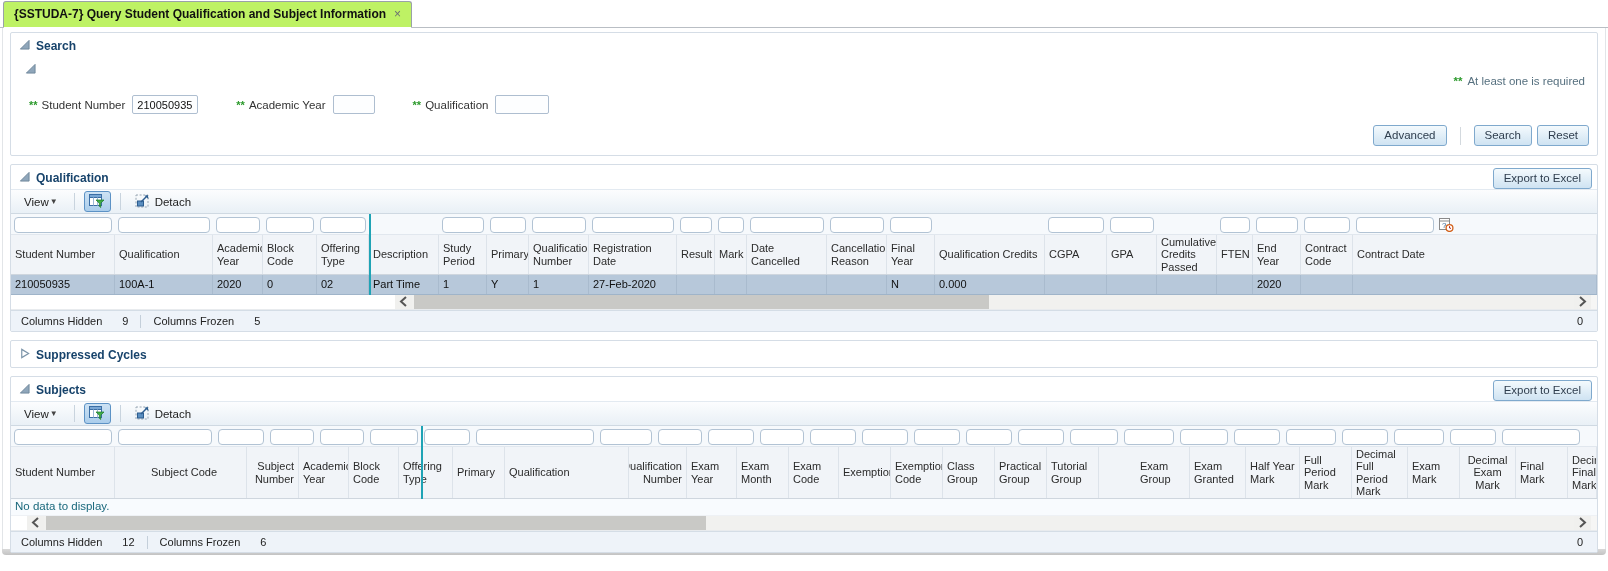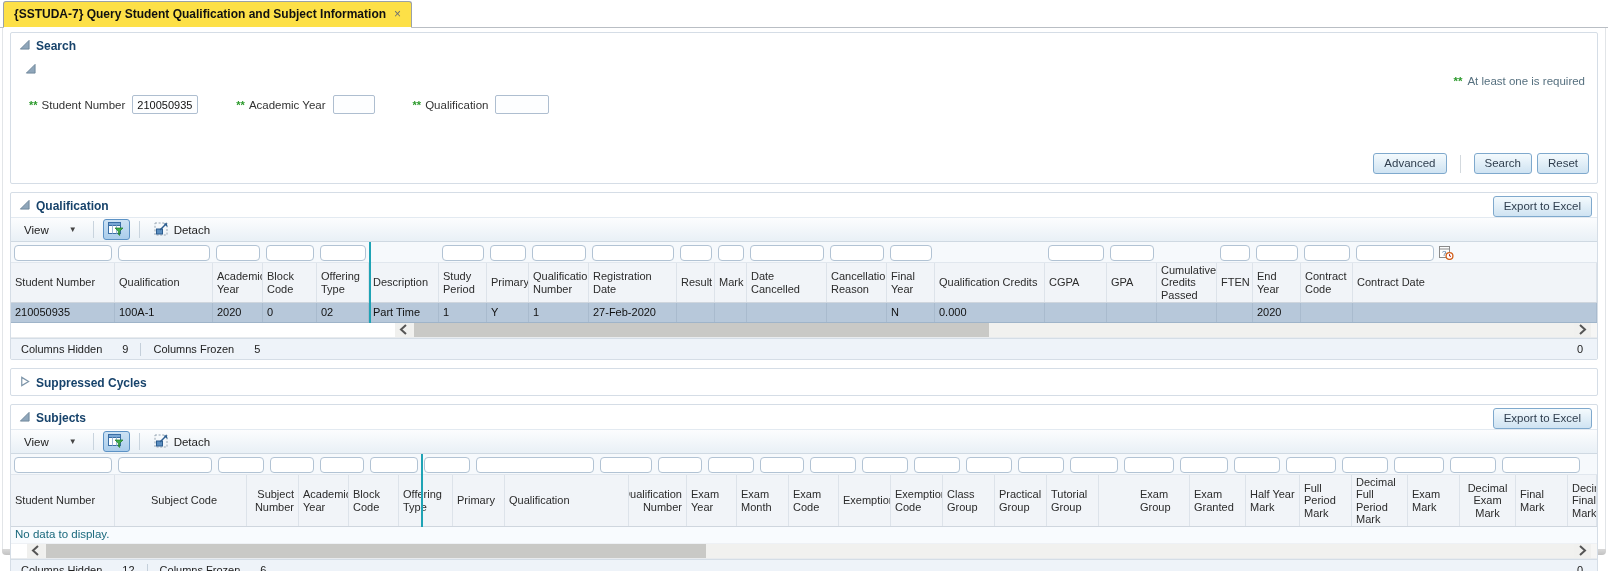--- a/index.html
+++ b/index.html
@@ -9,21 +9,21 @@
     background:#ffffff; color:#1a1a1a;
     font-family:"Liberation Sans", sans-serif; font-size:11px;
   }
   
   .tabbar { height:28px; display:flex; align-items:flex-end; border-bottom:1px solid #b9bec4; background:#fff; }
   .tab {
     margin-left:3px; position:relative; top:1px;
     display:flex; align-items:center; gap:8px;
     padding:5px 10px 6px 10px;
     border:1px solid #9aa1a8; border-bottom:1px solid #fff;
-    border-radius:3px 3px 0 0; background:#fde047;
+    border-radius:3px 3px 0 0; background:#bef264;
     font-weight:bold; font-size:12px; color:#111;
   }
   .tab-close { color:#6b6f73; font-size:12px; line-height:10px; cursor:pointer; font-weight:normal; }
   
   .frame {
     margin:0 2px; height:521px; padding:4px 7px 0 7px;
     border-left:1px solid #e2e5e8; border-right:1px solid #e2e5e8; background:#fff;
   }
   .frame-bottom { margin:0 2px; height:6px; background:linear-gradient(#d9d9d9,#c3c3c3); border-radius:0 0 4px 4px; }
   
@@ -34,38 +34,38 @@
   .tri { width:11px; height:11px; flex:0 0 auto; }
   .export-btn { position:absolute; right:5px; top:3px; }
   
   .btn {
     display:inline-block; padding:3px 10px 4px 10px;
     background:linear-gradient(#f4fafd,#cfe3f2);
     border:1px solid #7fa9cd; border-radius:3px;
     font-family:"Liberation Sans",sans-serif; font-size:11.5px; color:#2f3e4e; cursor:pointer;
   }
   
-  .search-panel { height:152px; }
+  .search-panel { height:124px; }
   .search-inner-tri { position:absolute; left:14px; top:30px; }
   .search-fields { position:absolute; left:18px; top:62px; display:flex; align-items:center; }
   .s-field { display:flex; align-items:center; margin-right:38px; }
   .req { color:#2c9a2c; font-weight:bold; margin-right:4px; }
   .s-label { color:#333; font-size:11.5px; margin-right:7px; }
   .s-input { height:19px; border:1px solid #aebed0; border-radius:2px; background:#fdfeff; padding:1px 4px; font-family:"Liberation Sans",sans-serif; font-size:11px; color:#111; }
   .search-note { position:absolute; right:12px; top:42px; font-size:11.5px; color:#56707f; }
   .search-note .req { margin-right:5px; }
   .search-btns { position:absolute; right:8px; bottom:9px; display:flex; align-items:center; gap:5px; }
   .btn-sep { width:1px; height:18px; background:#d3d9de; margin:0 8px; }
   
   .tbar {
     display:flex; align-items:center; height:25px; padding:0 6px; gap:5px;
     background:linear-gradient(#fcfdfe,#e9f0f6);
     border-top:1px solid #e3eaf1; border-bottom:1px solid #cfd9e2;
   }
-  .view-btn { display:flex; align-items:center; gap:20px; padding:2px 7px; cursor:pointer; color:#222; font-size:11.5px; }
+  .view-btn { display:flex; align-items:center; gap:1px; padding:2px 7px; cursor:pointer; color:#222; font-size:11.5px; }
   .dd-arrow { font-size:8px; color:#444; }
   .tbar-sep { width:1px; height:17px; background:#c9d4de; margin:0 4px; }
   .icon-btn { display:flex; align-items:center; justify-content:center; width:27px; height:21px;
     background:linear-gradient(#cde2f4,#aacdeb); border:1px solid #5c92c5; border-radius:3px; cursor:pointer; }
   .detach-btn { display:flex; align-items:center; gap:5px; padding:2px 5px; cursor:pointer; color:#222; font-size:11.5px; }
   
   .t-body { position:relative; }
   .t-filter { display:flex; background:#f6f9fc; padding:3px 0 2px 0; border-bottom:1px solid #e1e7ee; height:21px; }
   .t-filter .cell { display:flex; align-items:center; padding:0 3px; min-width:0; }
   .t-filter input { height:16px; border:1px solid #b2c3d4; border-radius:4px; background:#fff; min-width:0; padding:0 3px; font-family:"Liberation Sans",sans-serif; font-size:10.5px; }

